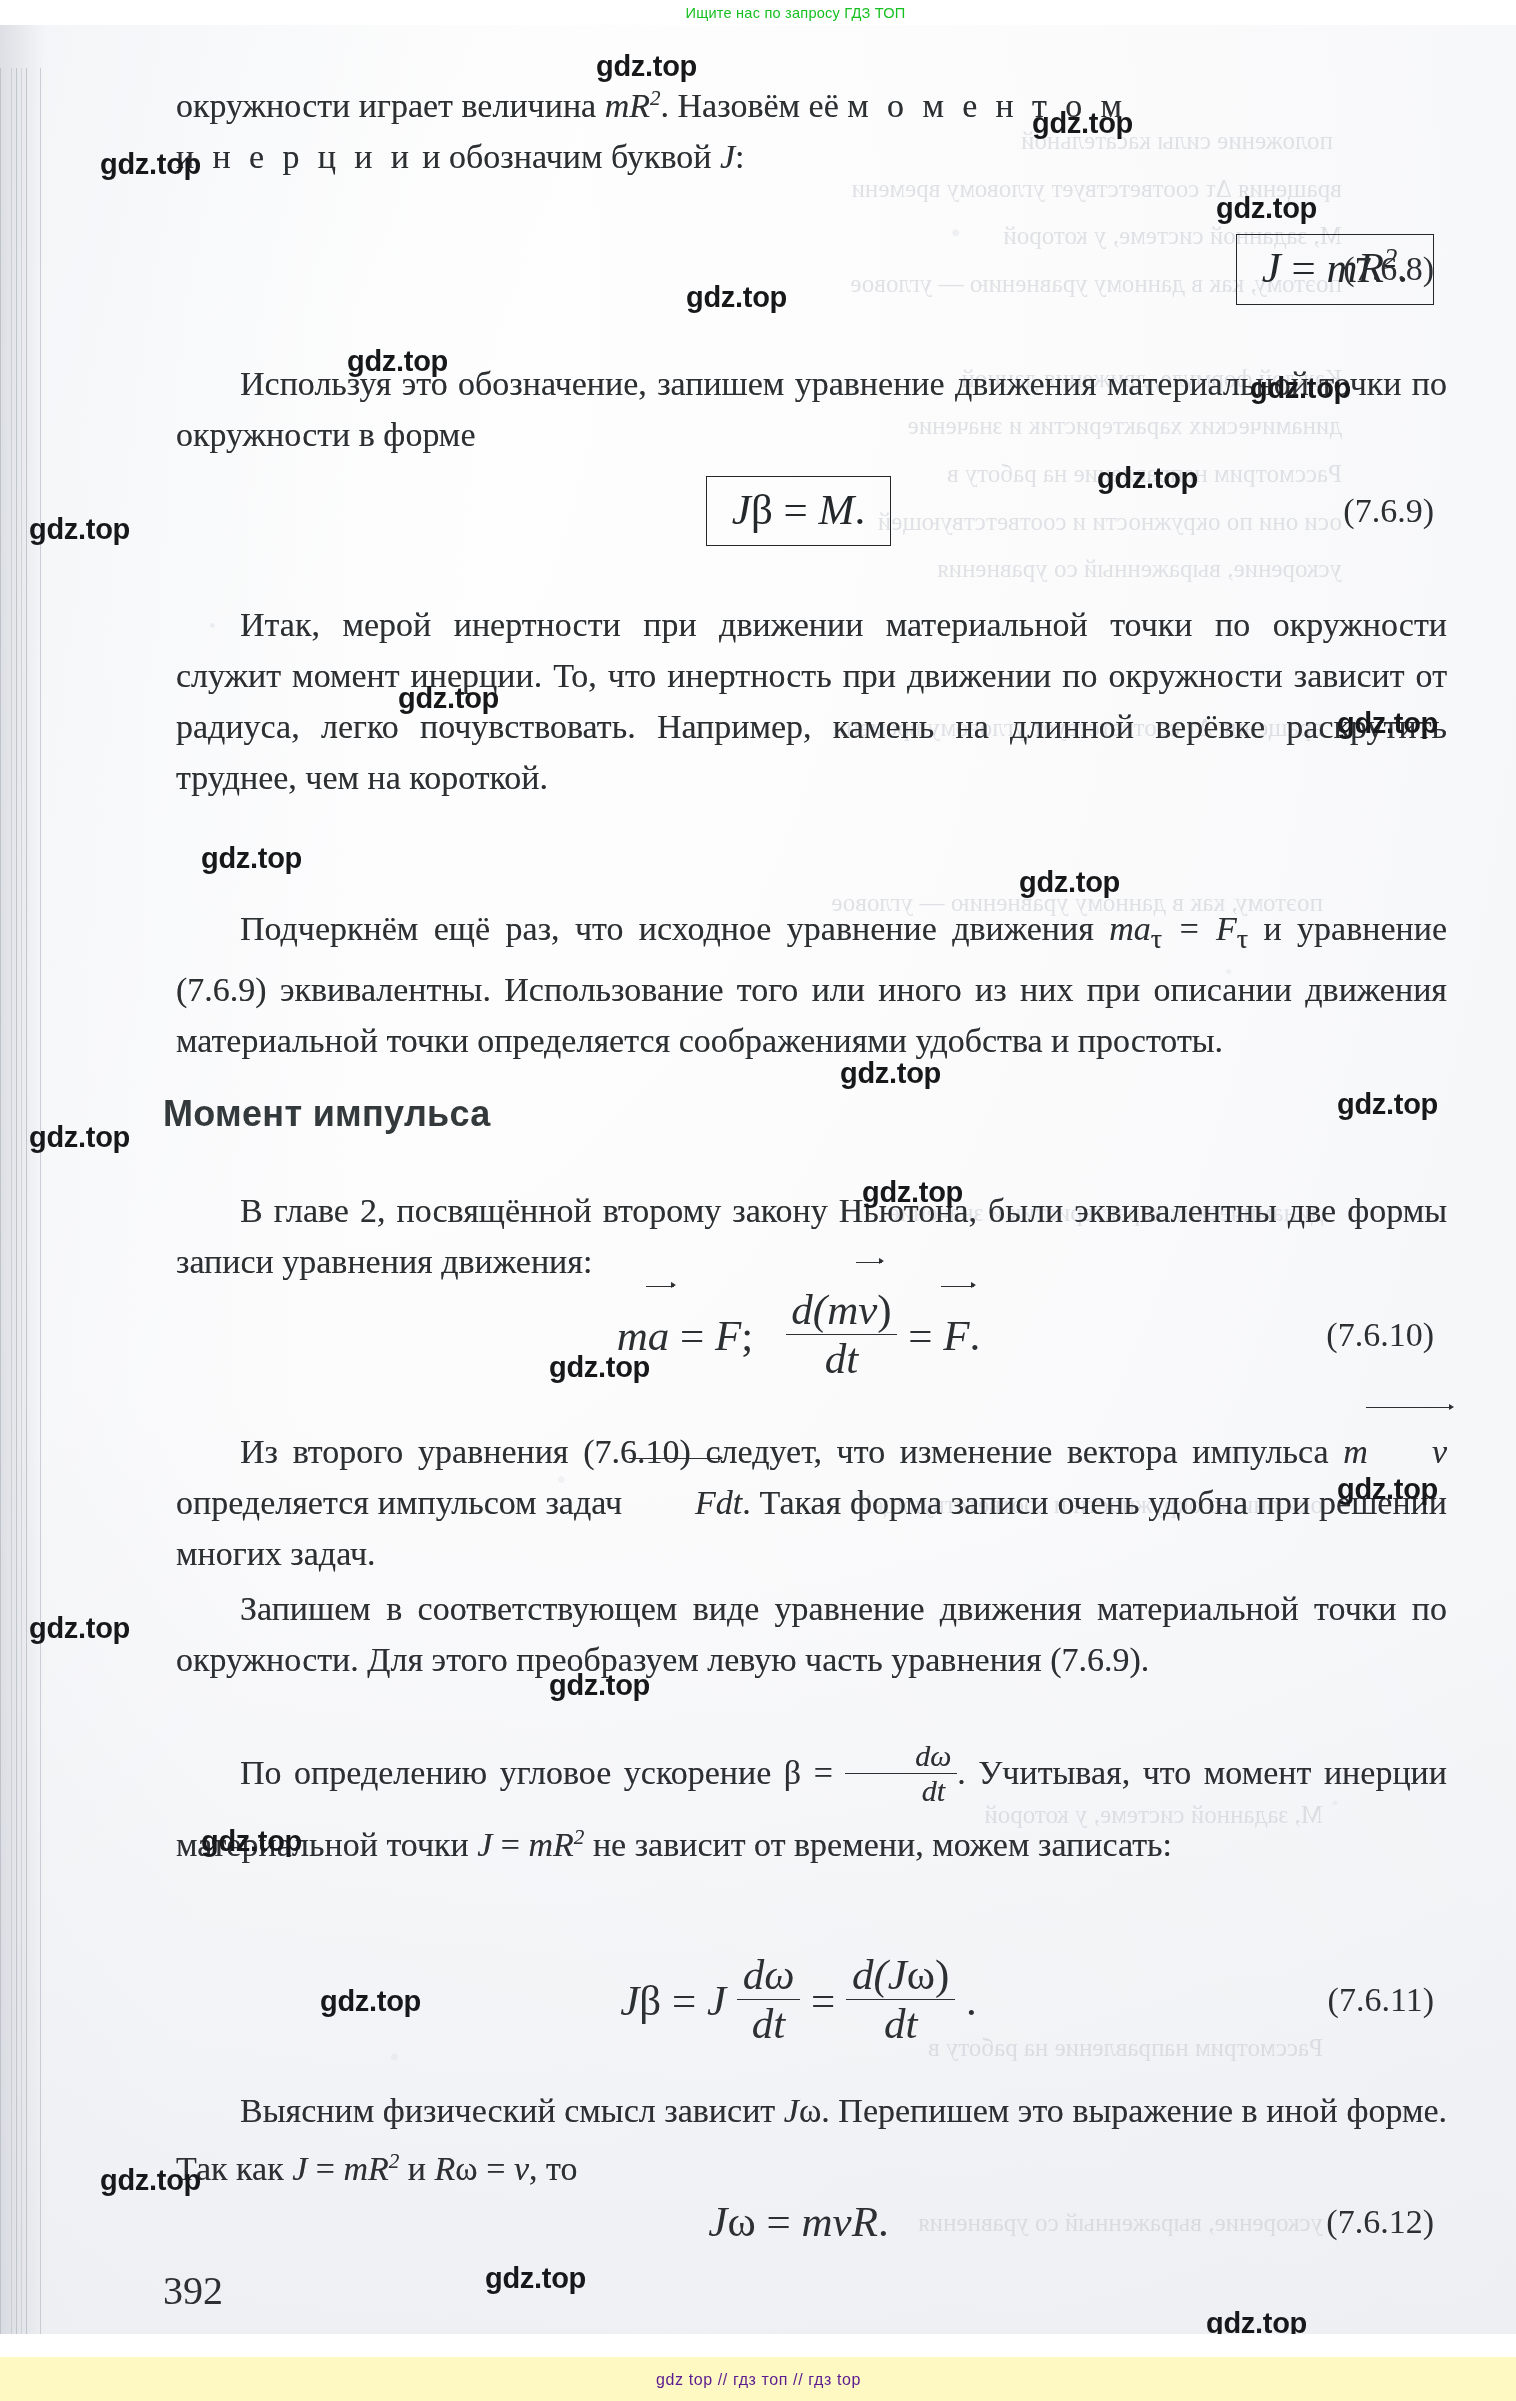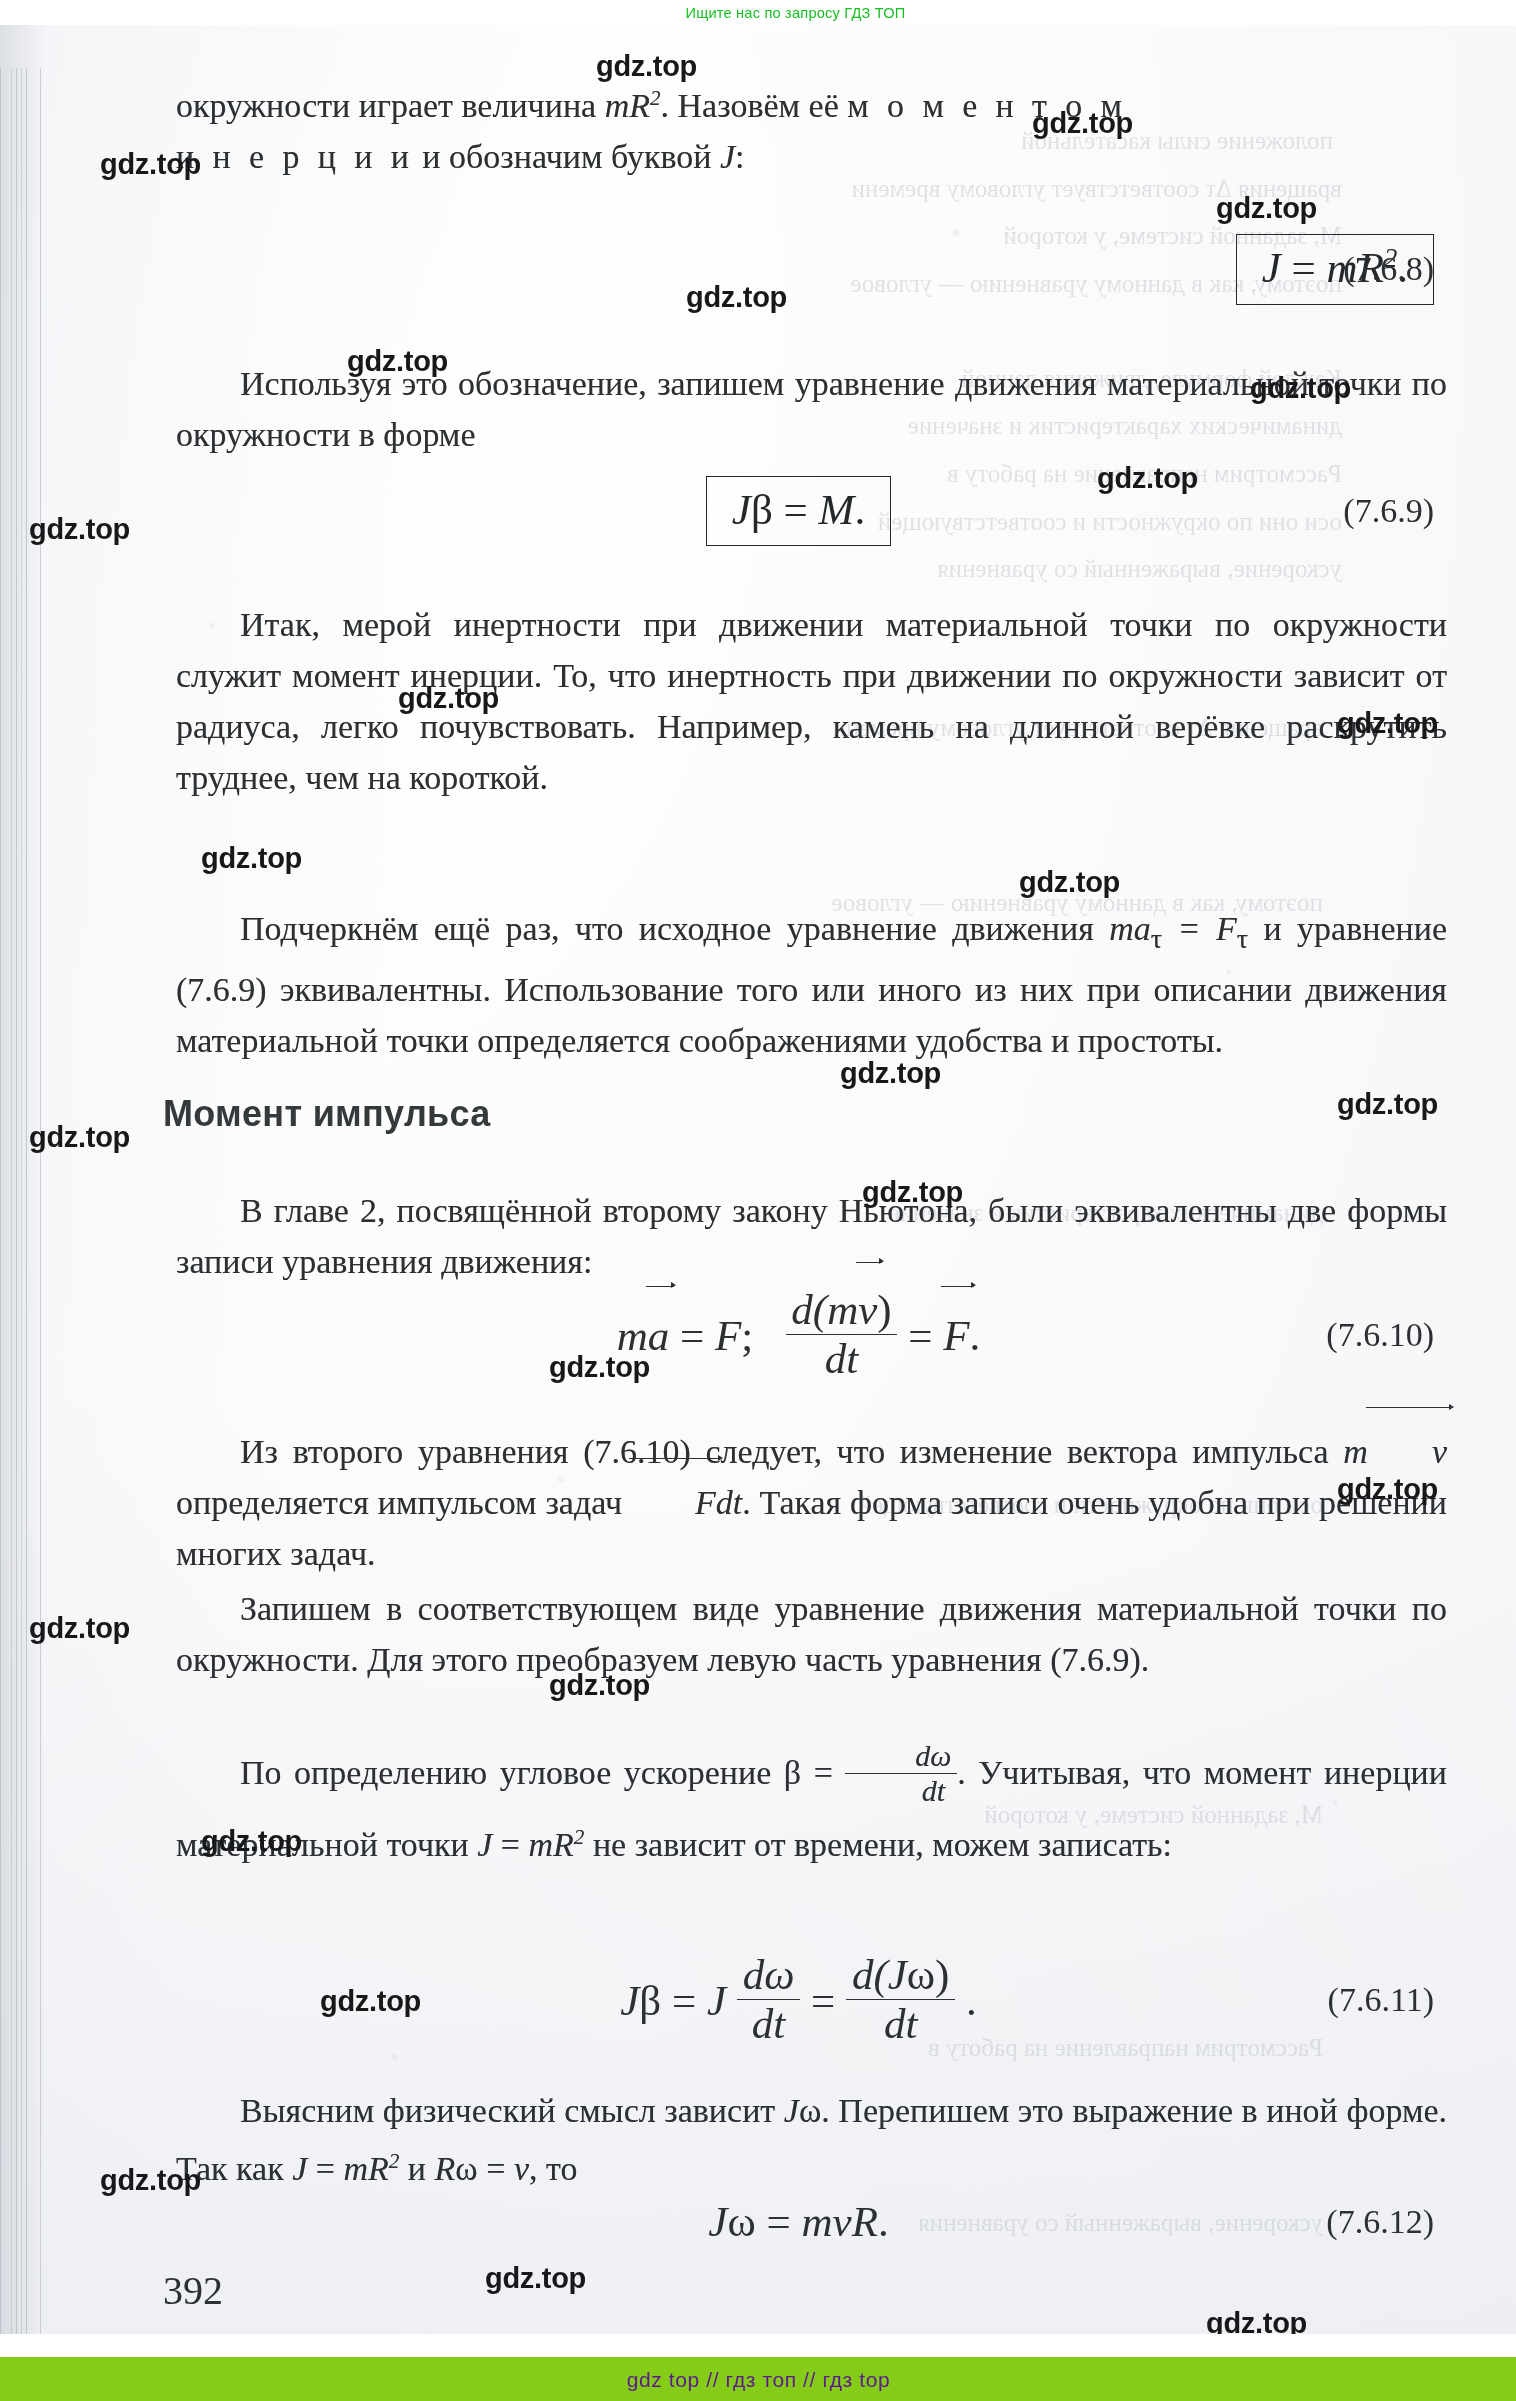--- a/index.html
+++ b/index.html
@@ -125,23 +125,23 @@
     position:absolute;color:#17181a;
     font-family:"Liberation Sans","DejaVu Sans",sans-serif;
     font-size:29px;font-weight:700;white-space:nowrap;z-index:30;
     letter-spacing:-0.3px;
   }
 
   
   .footer-bar{
     position:absolute;left:0;bottom:0;width:1517px;height:45px;
     display:flex;align-items:center;justify-content:center;
-    color:#5c1b8f;background:#84cc16;
-    font-family:"Liberation Sans","DejaVu Sans",sans-serif;
-    font-size:21px;letter-spacing:0.6px;z-index:40;
+    color:#5c1b8f;background:#fef9c3;
+    font-family:"Liberation Sans","DejaVu Sans",sans-serif;
+    font-size:16px;letter-spacing:0.6px;z-index:40;
   }
 </style>
 </head>
 <body>
 
 <div class="promo-bar">
   <span>Ищите нас по запросу ГДЗ ТОП</span>
 </div>
 
 <div class="sheet">

